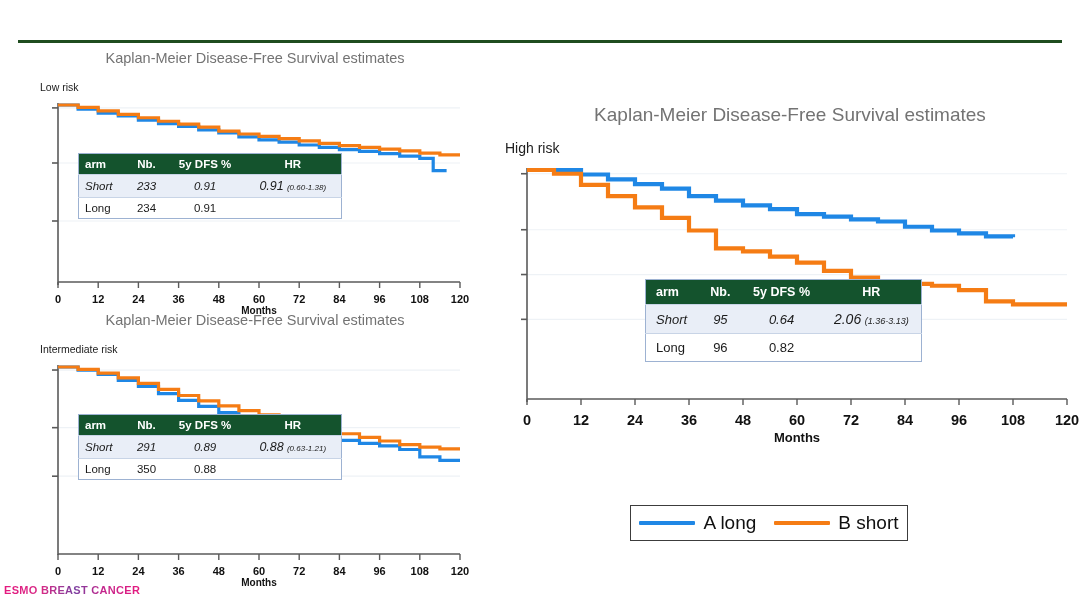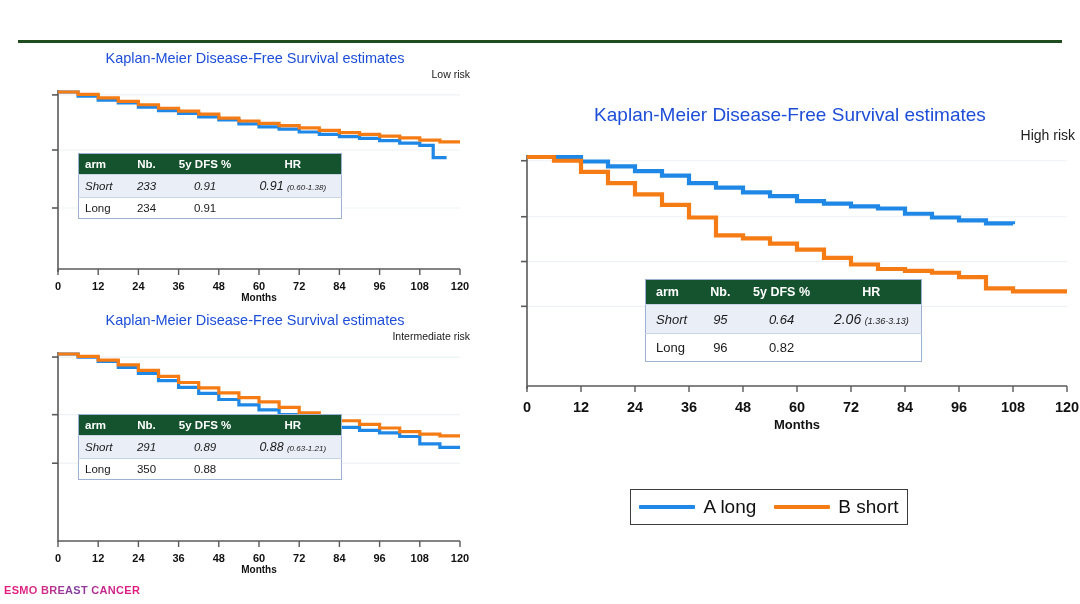--- a/index.html
+++ b/index.html
@@ -19,26 +19,26 @@
     letter-spacing:-0.1px;
   }
   .title-rule{
     position:absolute;left:18px;right:18px;top:40px;
     height:3px;background:#1f4d1f;
   }
 
   
   .chart{position:absolute;}
   .chart-title{
-    text-align:center;font-size:14.5px;color:#1d4ed8;
+    text-align:center;font-size:14.5px;color:#737373;
     line-height:1.15;white-space:nowrap;
   }
   .chart-sub{
-    text-align:right;font-size:10.5px;color:#202020;
-    margin-top:1px;white-space:nowrap;
+    text-align:left;font-size:10.5px;color:#202020;
+    margin-top:14px;white-space:nowrap;
   }
   .plot{position:relative;}
   .plot svg{display:block;}
 
   
   .xaxis{position:relative;height:22px;}
   .xtick{
     position:absolute;top:0;transform:translateX(-50%);
     font-size:11px;color:#111;font-weight:bold;
   }
@@ -72,20 +72,21 @@
   .dtable.big th{font-size:12.5px;padding:5px 10px;}
   .dtable.big td{padding:6px 10px;}
   .dtable.big .hr-main{font-size:14px;}
   .dtable.big .hr-ci{font-size:9px;}
 
   
   .legend{
     position:absolute;border:1px solid #3c3c3c;background:#fff;
     display:flex;align-items:center;justify-content:center;gap:18px;
     padding:6px 14px;
+    margin-top:16px;
   }
   .lg-item{display:flex;align-items:center;gap:8px;}
   .lg-line{display:block;width:56px;height:4px;border-radius:1px;}
   .lg-label{font-size:19px;color:#101010;white-space:nowrap;}
 
   
   .footer-logo{
     position:absolute;left:4px;bottom:8px;
     font-size:11px;font-weight:bold;font-style:normal;
     letter-spacing:0.3px;

